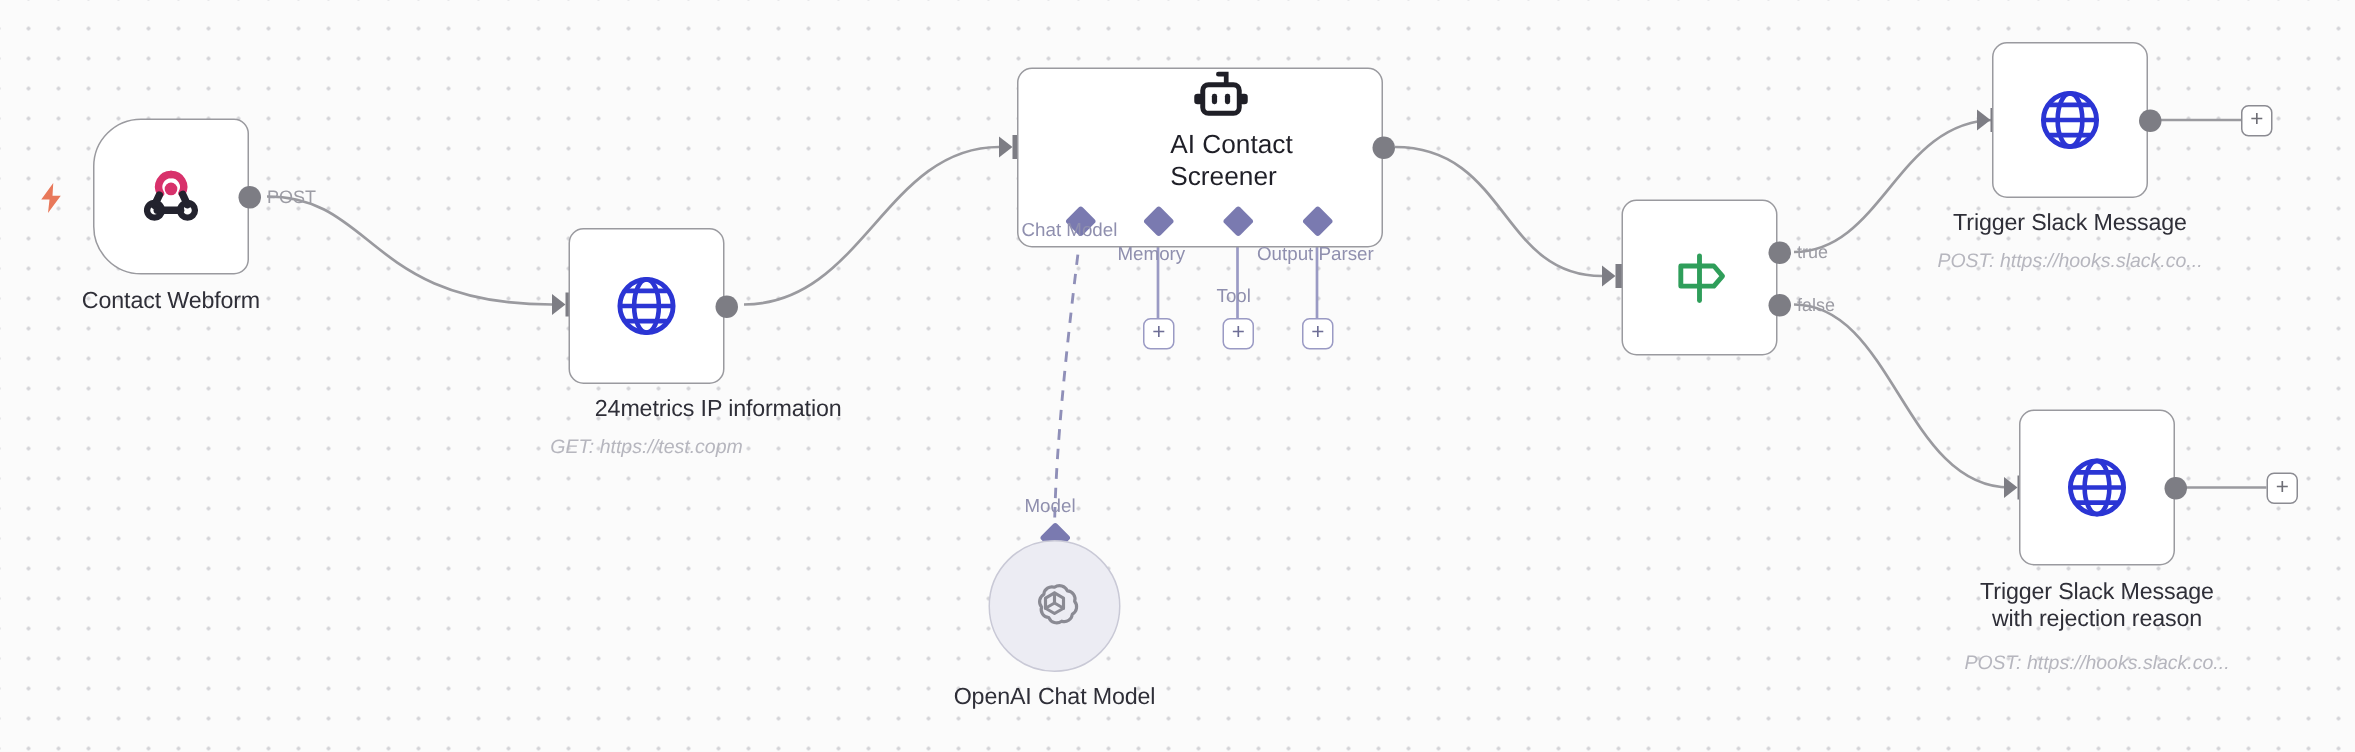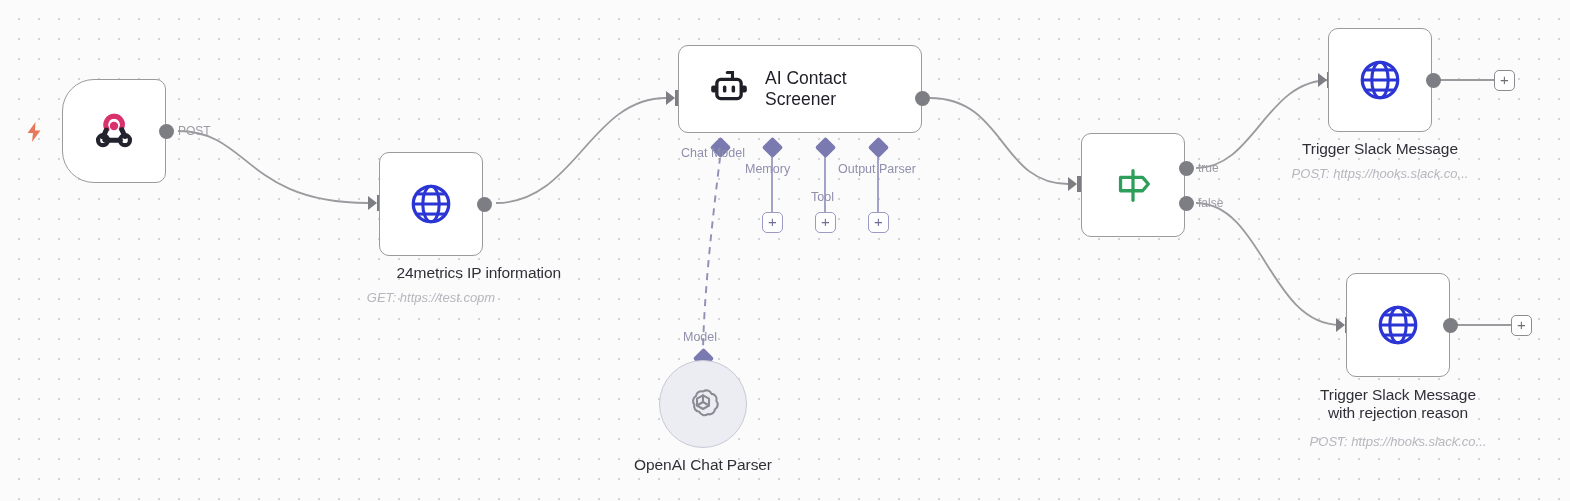--- a/index.html
+++ b/index.html
@@ -184,20 +184,21 @@
         <path d="M14 34 L31 34" fill="none" stroke="#23232e" stroke-width="5.4" stroke-linecap="round"></path>
         <path d="M32.5 22.5 L36 30" fill="none" stroke="#23232e" stroke-width="5.4" stroke-linecap="round"></path>
         <circle cx="12" cy="34" r="5.4" fill="none" stroke="#23232e" stroke-width="4.6"></circle>
         <circle cx="36" cy="34" r="5.4" fill="none" stroke="#23232e" stroke-width="4.6"></circle>
         <circle cx="24" cy="18.5" r="4.6" fill="#d8316b"></circle>
       </svg>
     </span>
   </div>
   <div class="port-out" style="left:159px; top:124px;"></div>
   <div class="port-tag" style="left:178px; top:124px;">POST</div>
+  <div class="node-label" style="left:14px; top:192px; width:200px;">Contact Webform</div>
 
   <div class="port-in" style="left:368px; top:196px;">
     <span class="tri"></span>
       <span class="bar"></span>
   </div>
   <div class="node square" style="left:379px; top:152px; width:104px; height:104px;">
     <span>
       <svg class="icon" width="46" height="46" viewBox="0 0 48 48">
         <circle cx="24" cy="24" r="18.5" fill="none" stroke="#2b35d4" stroke-width="3.4"></circle>
         <ellipse cx="24" cy="24" rx="8.6" ry="18.5" fill="none" stroke="#2b35d4" stroke-width="3.2"></ellipse>
@@ -208,21 +209,21 @@
     </span>
   </div>
   <div class="port-out" style="left:477px; top:197px;"></div>
   <div class="node-label" style="left:321px; top:264px; width:240px;text-align:right;">24metrics IP information</div>
   <div class="node-sub" style="left:311px; top:290px; width:240px;text-align:center;">GET: https://test.copm</div>
 
   <div class="port-in" style="left:666px; top:91px;">
     <span class="tri"></span>
       <span class="bar"></span>
   </div>
-  <div class="node wide" style="left:678px; top:45px; width:244px; height:88px; padding-left:28px;">
+  <div class="node wide" style="left:678px; top:45px; width:244px; height:120px; padding-left:28px;flex-direction:column;">
     <span>
       <svg class="icon" width="44" height="40" viewBox="0 0 50 46">
         <path d="M23 4 L29 4 L29 12" fill="none" stroke="#1f1f27" stroke-width="3.6" stroke-linecap="round"></path>
         <rect x="11" y="12" width="28" height="22" rx="4.5" fill="none" stroke="#1f1f27" stroke-width="3.8"></rect>
         <rect x="4.5" y="19" width="6.5" height="8" rx="2.5" fill="#1f1f27"></rect>
         <rect x="39" y="19" width="6.5" height="8" rx="2.5" fill="#1f1f27"></rect>
         <rect x="18" y="19" width="4" height="8" rx="1.8" fill="#1f1f27"></rect>
         <rect x="28" y="19" width="4" height="8" rx="1.8" fill="#1f1f27"></rect>
       </svg>
     </span>
@@ -255,21 +256,21 @@
           <path d="M20 7.5 c3 -2.2 7.2 -1 8.6 2.4 c3.5 0.2 5.9 3.7 4.8 7 c2.3 2.6 1.6 6.8 -1.5 8.5
                    c-0.3 3.5 -3.8 5.8 -7.1 4.7 c-3 2.2 -7.2 1 -8.6 -2.4 c-3.5 -0.2 -5.9 -3.7 -4.8 -7
                    c-2.3 -2.6 -1.6 -6.8 1.5 -8.5 c0.3 -3.5 3.8 -5.8 7.1 -4.7 z"></path>
           <path d="M14 14.7 L20 11.3 L26 14.7 L26 21.5 L20 25 L14 21.5 Z"></path>
           <path d="M20 11.3 L20 18 L26 21.5"></path>
           <path d="M20 18 L14 21.5"></path>
         </g>
       </svg>
     </span>
   </div>
-  <div class="node-label" style="left:603px; top:456px; width:200px;">OpenAI Chat Parser</div>
+  <div class="node-label" style="left:603px; top:456px; width:200px;">OpenAI Chat Model</div>
 
   <div class="port-in" style="left:1068px; top:177px;">
     <span class="tri"></span>
       <span class="bar"></span>
   </div>
   <div class="node square" style="left:1081px; top:133px; width:104px; height:104px;">
     <span>
       <svg class="icon" width="46" height="46" viewBox="0 0 48 48">
         <line x1="24" y1="9" x2="24" y2="40" stroke="#2f9e5a" stroke-width="3.4" stroke-linecap="round"></line>
         <path d="M11 16 L34 16 L40 23 L34 30 L11 30 Z" fill="none" stroke="#2f9e5a" stroke-width="3.4" stroke-linejoin="round"></path>

